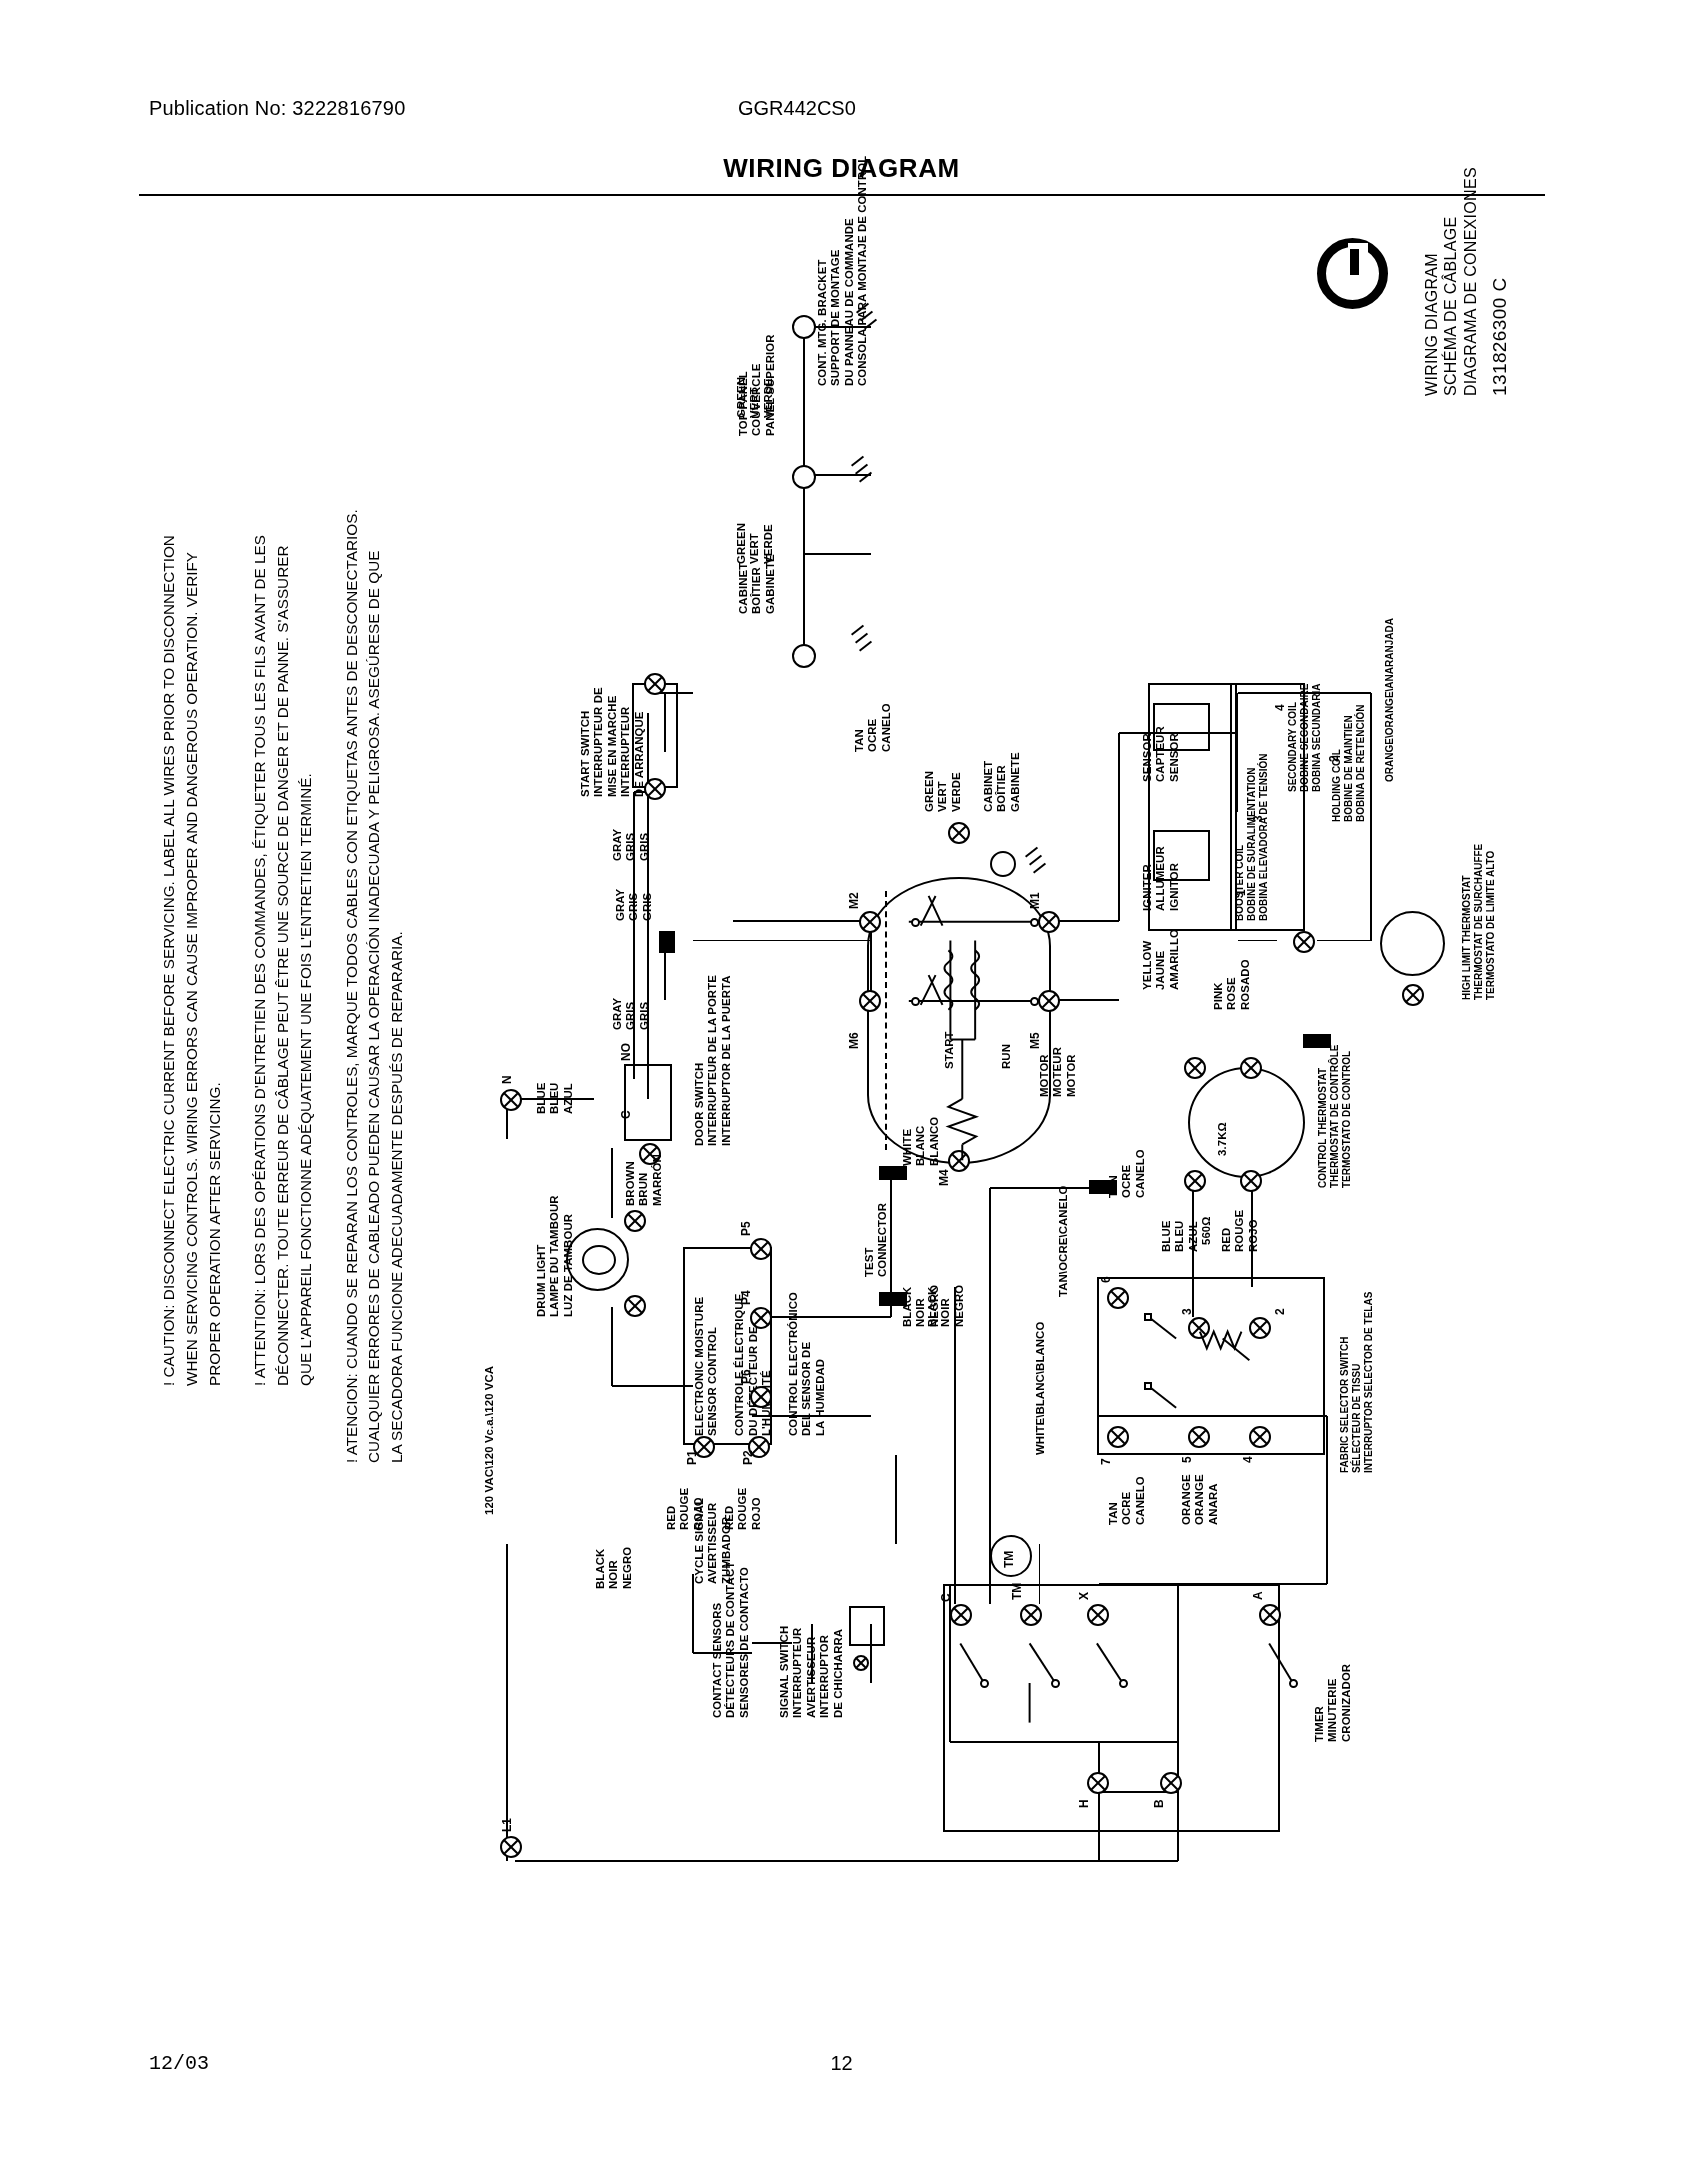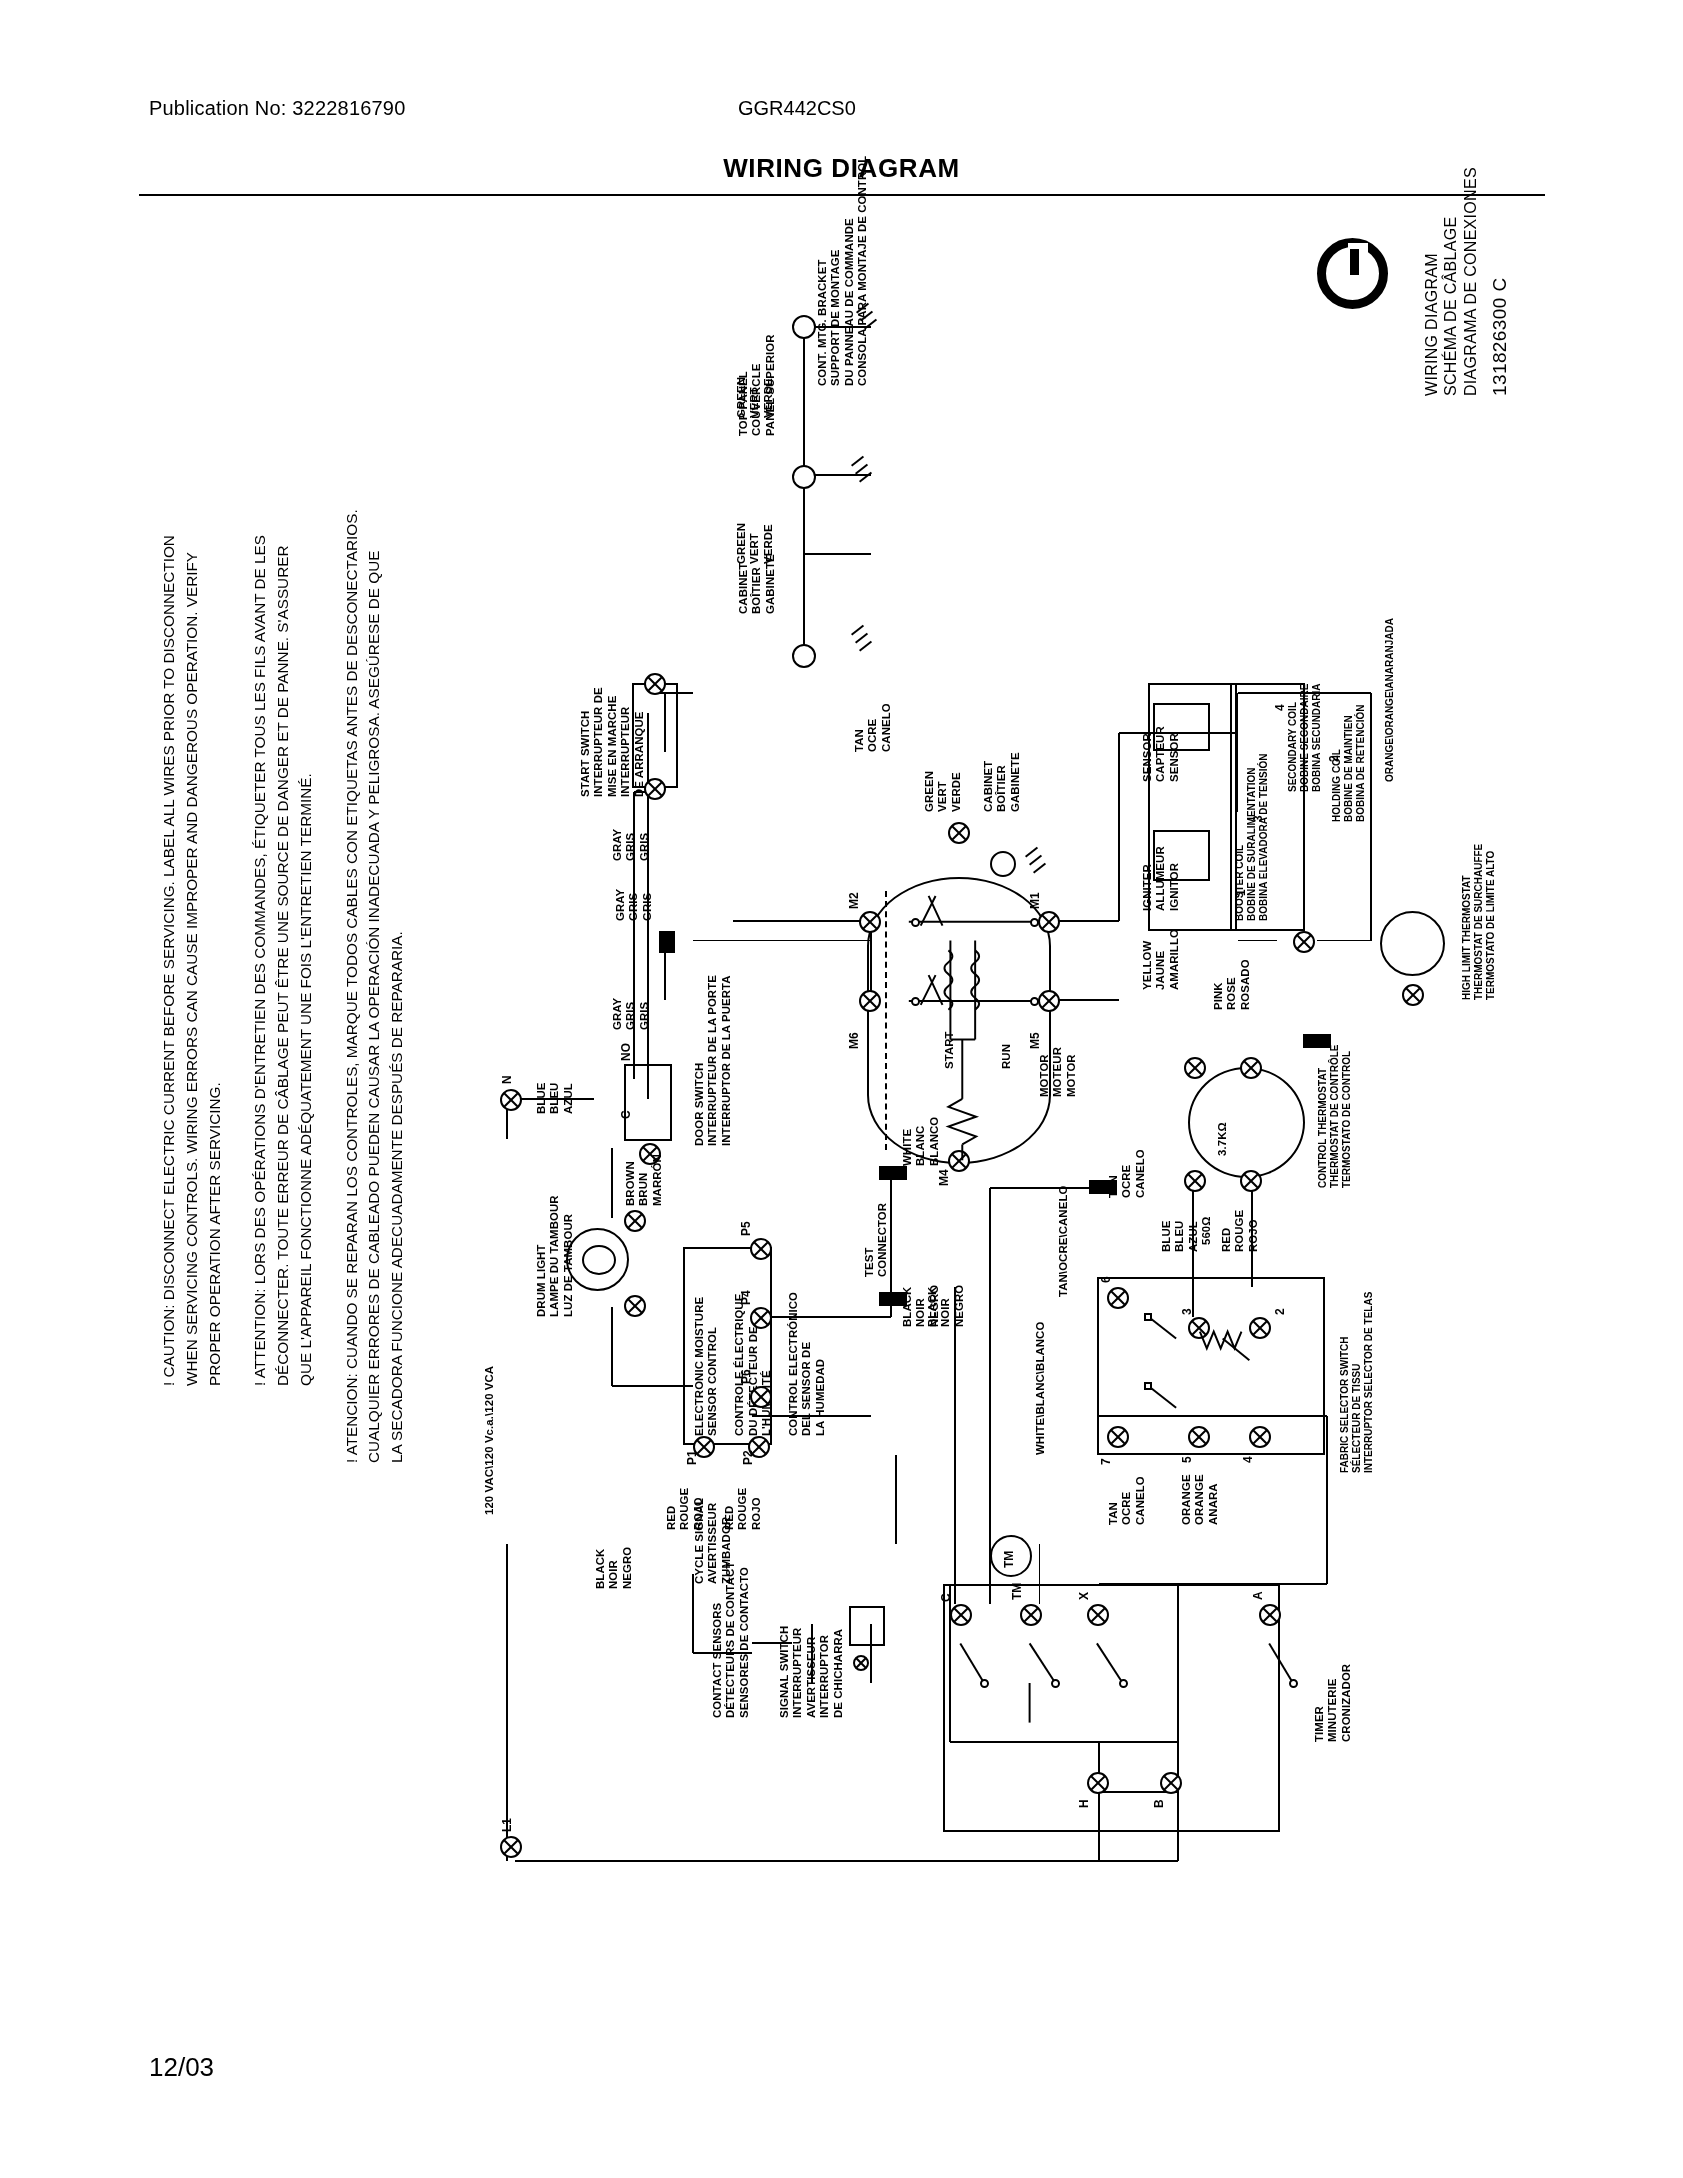--- a/index.html
+++ b/index.html
@@ -10,21 +10,21 @@
 
   
   .hdr-pub{position:absolute;left:149px;top:97px;font-size:20px;letter-spacing:0.2px;}
   .hdr-model{position:absolute;left:738px;top:97px;font-size:20px;}
   .hdr-title{position:absolute;left:0;top:153px;width:1683px;text-align:center;
              font-size:26px;font-weight:bold;letter-spacing:0.6px;}
   .rule{position:absolute;left:139px;width:1406px;height:2px;background:#000;}
   .rule-top{top:194px;}
 
   
-  .ftr-date{position:absolute;left:149px;top:2052px;font-size:26px;}
+  .ftr-date{position:absolute;left:149px;top:2052px;font-size:20px;font-family:Liberation Mono, monospace;}
   .ftr-page{position:absolute;left:0;top:2052px;width:1683px;text-align:center;font-size:20px;}
   .caution-col{position:absolute;transform-origin:0 0;transform:rotate(-90deg);
                white-space:pre;font-size:15.3px;line-height:22px;}
 
   
   .tb-logo{position:absolute;left:1317px;top:238px;width:71px;height:71px;
            border:9px solid #000;border-radius:50%;box-sizing:border-box;}
   .tb-logo-notch{position:absolute;left:1348px;top:243px;width:20px;height:12px;background:#fff;}
   .tb-logo-bar{position:absolute;left:1350px;top:249px;width:9px;height:26px;background:#000;}
   .tb-line{position:absolute;transform-origin:0 0;transform:rotate(-90deg);
@@ -72,20 +72,21 @@
 <body>
 
 <div class="page">
 
   <div class="hdr-pub">Publication No: 3222816790</div>
   <div class="hdr-model">GGR442CS0</div>
   <div class="hdr-title">WIRING DIAGRAM</div>
   <div class="rule rule-top"></div>
 
   <div class="ftr-date">12/03</div>
+  <div class="ftr-page">12</div>
 
   <div class="tb-logo"></div>
   <div class="tb-logo-notch"></div>
   <div class="tb-logo-bar"></div>
 
   <div class="tb-line" style="left:1423px;top:396px;">WIRING DIAGRAM</div>
   <div class="tb-line" style="left:1442px;top:396px;">SCHÉMA DE CÂBLAGE</div>
   <div class="tb-line" style="left:1462px;top:396px;">DIAGRAMA DE CONEXIONES</div>
   <div class="tb-num" style="left:1489px;top:396px;">131826300 C</div>
 

